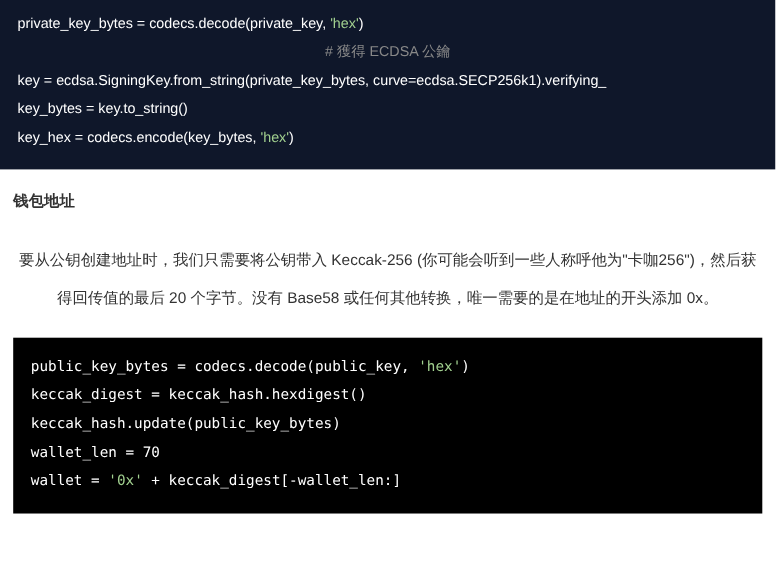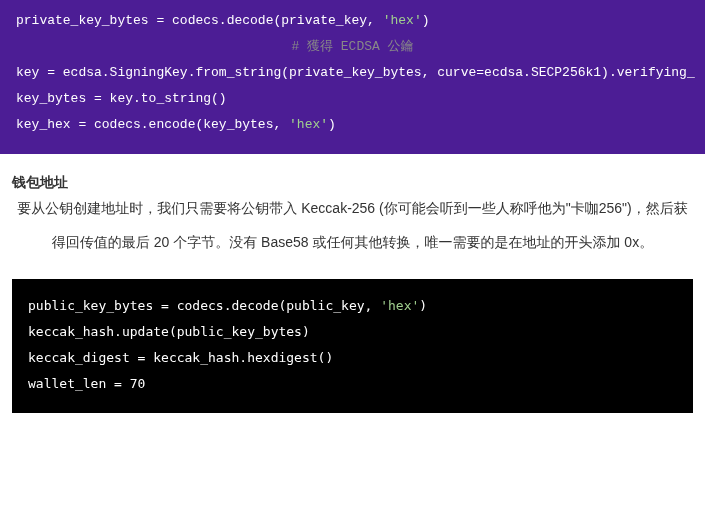--- a/index.html
+++ b/index.html
@@ -7,24 +7,24 @@
       padding: 0;
       box-sizing: border-box;
     }
     body {
       font-family: -apple-system, BlinkMacSystemFont, "Segoe UI", Arial, sans-serif;
       background: #ffffff;
       color: #333;
       width: 705px;
     }
     .code-block {
-      background: #4c1d95;
+      background: #0f172a;
       color: #ffffff;
       padding: 8px 16px 16px 16px;
-      font-family: Liberation Mono, monospace;
+      font-family: Liberation Sans, sans-serif;
       font-size: 13px;
       line-height: 2;
       overflow: hidden;
       white-space: nowrap;
     }
     .code-block-2 {
       background: #000000;
       color: #ffffff;
       padding: 14px 16px 16px 16px;
       font-family: "Consolas", "Monaco", monospace;
@@ -44,20 +44,21 @@
     .string {
       color: #a1d08f;
     }
     .section {
       padding: 20px 12px 20px 12px;
     }
     .heading {
       font-size: 14px;
       font-weight: bold;
       color: #333333;
+      margin-bottom: 28px;
     }
     .paragraph {
       font-size: 14px;
       color: #333333;
       line-height: 2.4;
       text-align: center;
     }
   </style>
 </head>
 <body>
@@ -70,16 +71,17 @@
   <span class="code-line"><span>key_hex = codecs.encode(key_bytes, </span><span class="string">'hex'</span><span>)</span></span>
 </div>
 
 <div class="section">
   <h3 class="heading">钱包地址</h3>
   <p class="paragraph">要从公钥创建地址时，我们只需要将公钥带入 Keccak-256 (你可能会听到一些人称呼他为"卡咖256")，然后获得回传值的最后 20 个字节。没有 Base58 或任何其他转换，唯一需要的是在地址的开头添加 0x。</p>
 </div>
 
 <div class="code-block-2">
   <span class="code-line"><span>public_key_bytes = codecs.decode(public_key, </span><span class="string">'hex'</span><span>)</span></span>
+  <span class="code-line">keccak_digest = keccak_hash.hexdigest()</span>
   <span class="code-line">keccak_hash.update(public_key_bytes)</span>
-  <span class="code-line">keccak_digest = keccak_hash.hexdigest()</span>
   <span class="code-line">wallet_len = 70</span>
+  <span class="code-line"><span>wallet = </span><span class="string">'0x'</span><span> + keccak_digest[-wallet_len:]</span></span>
 </div>
 
 </body></html>

